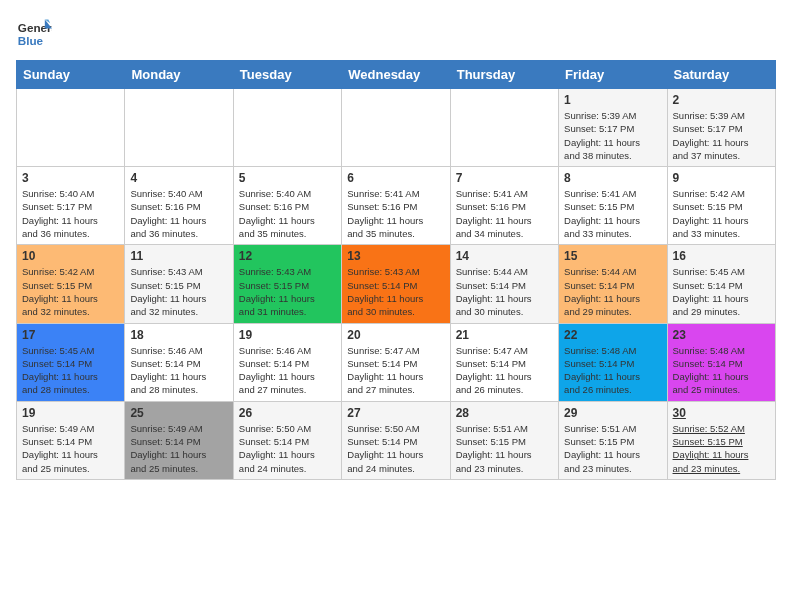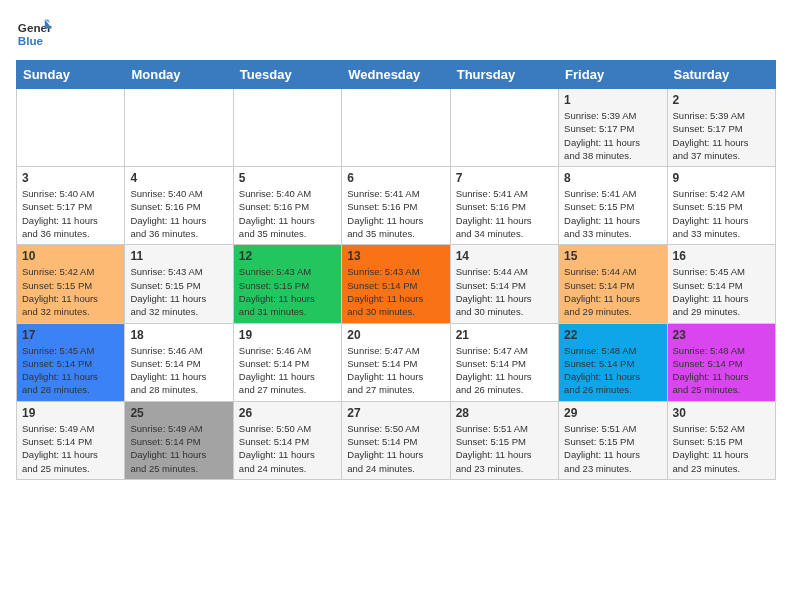--- a/index.html
+++ b/index.html
@@ -324,21 +324,21 @@
 Daylight: 11 hours
 and 23 minutes.</div>
         </td>
         <td style="background: rgb(245, 245, 245);">
           <span class="day-num">29</span>
           <div class="day-info" style="white-space: pre-line;">Sunrise: 5:51 AM
 Sunset: 5:15 PM
 Daylight: 11 hours
 and 23 minutes.</div>
         </td>
-        <td style="background: rgb(245, 245, 245);">
+        <td style="background: rgb(245, 245, 245); text-decoration: underline;">
           <span class="day-num">30</span>
           <div class="day-info" style="white-space: pre-line;">Sunrise: 5:52 AM
 Sunset: 5:15 PM
 Daylight: 11 hours
 and 23 minutes.</div>
         </td>
       </tr>
     </tbody>
 </table>
 

